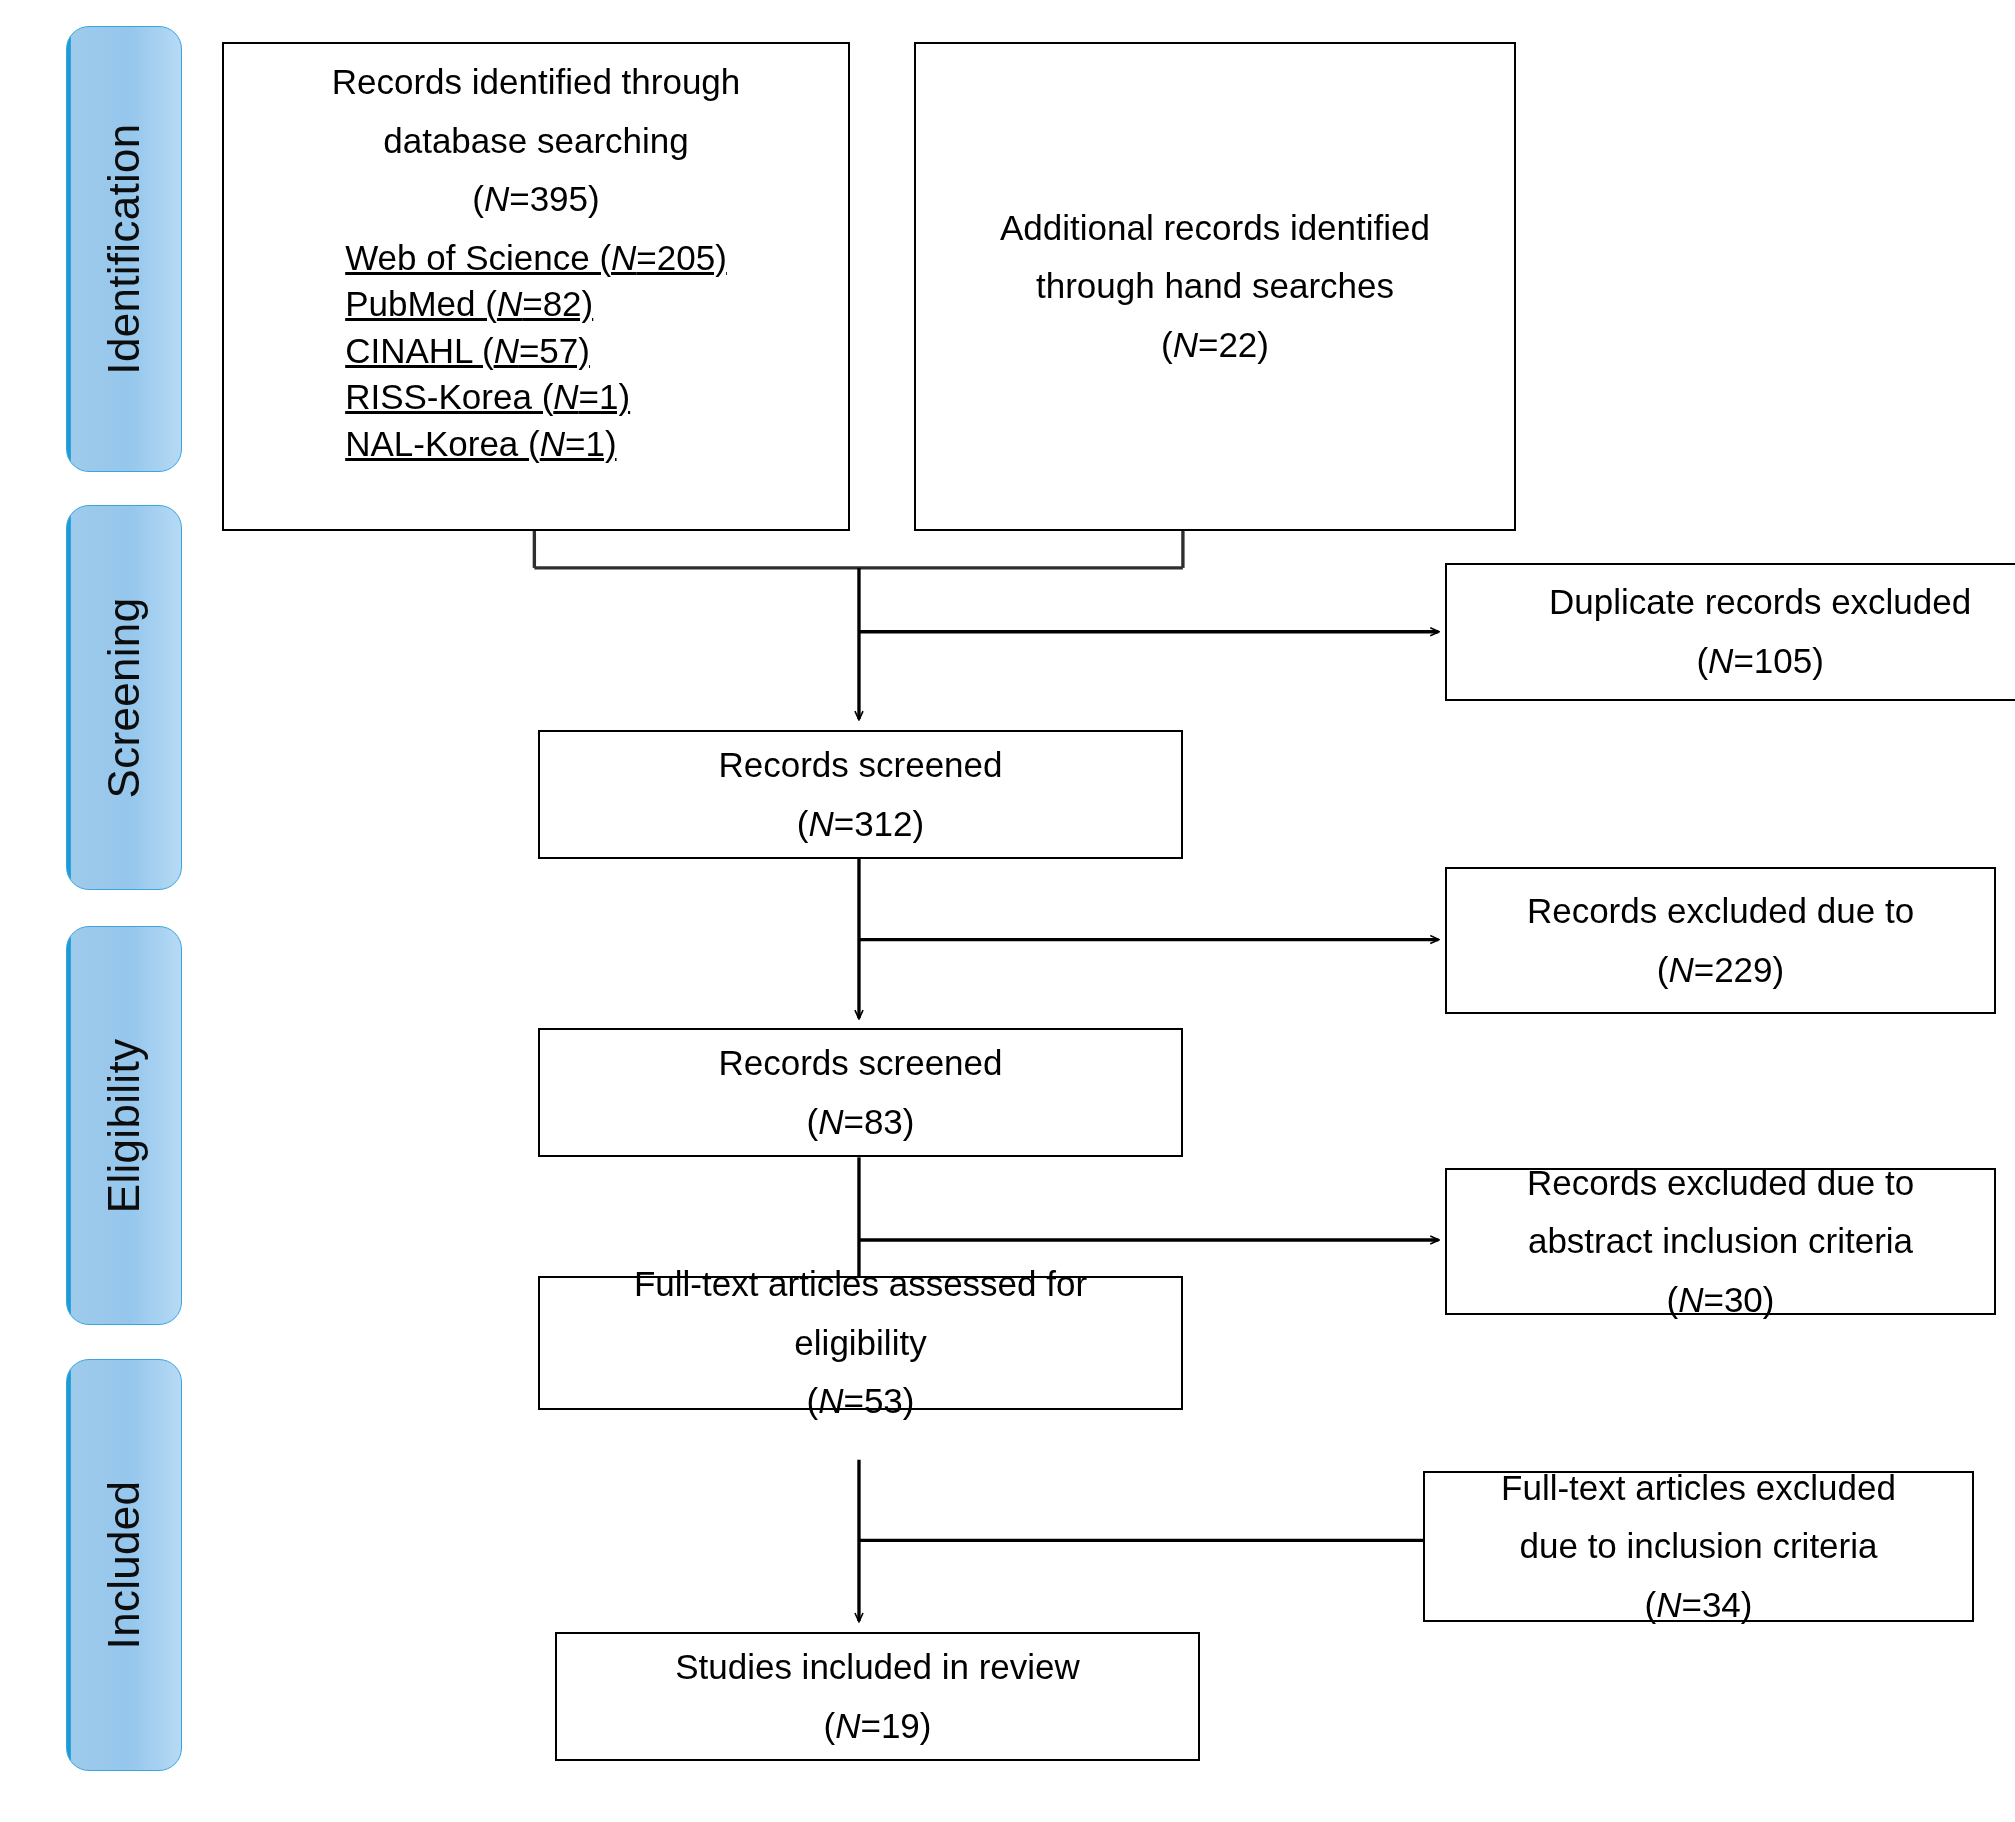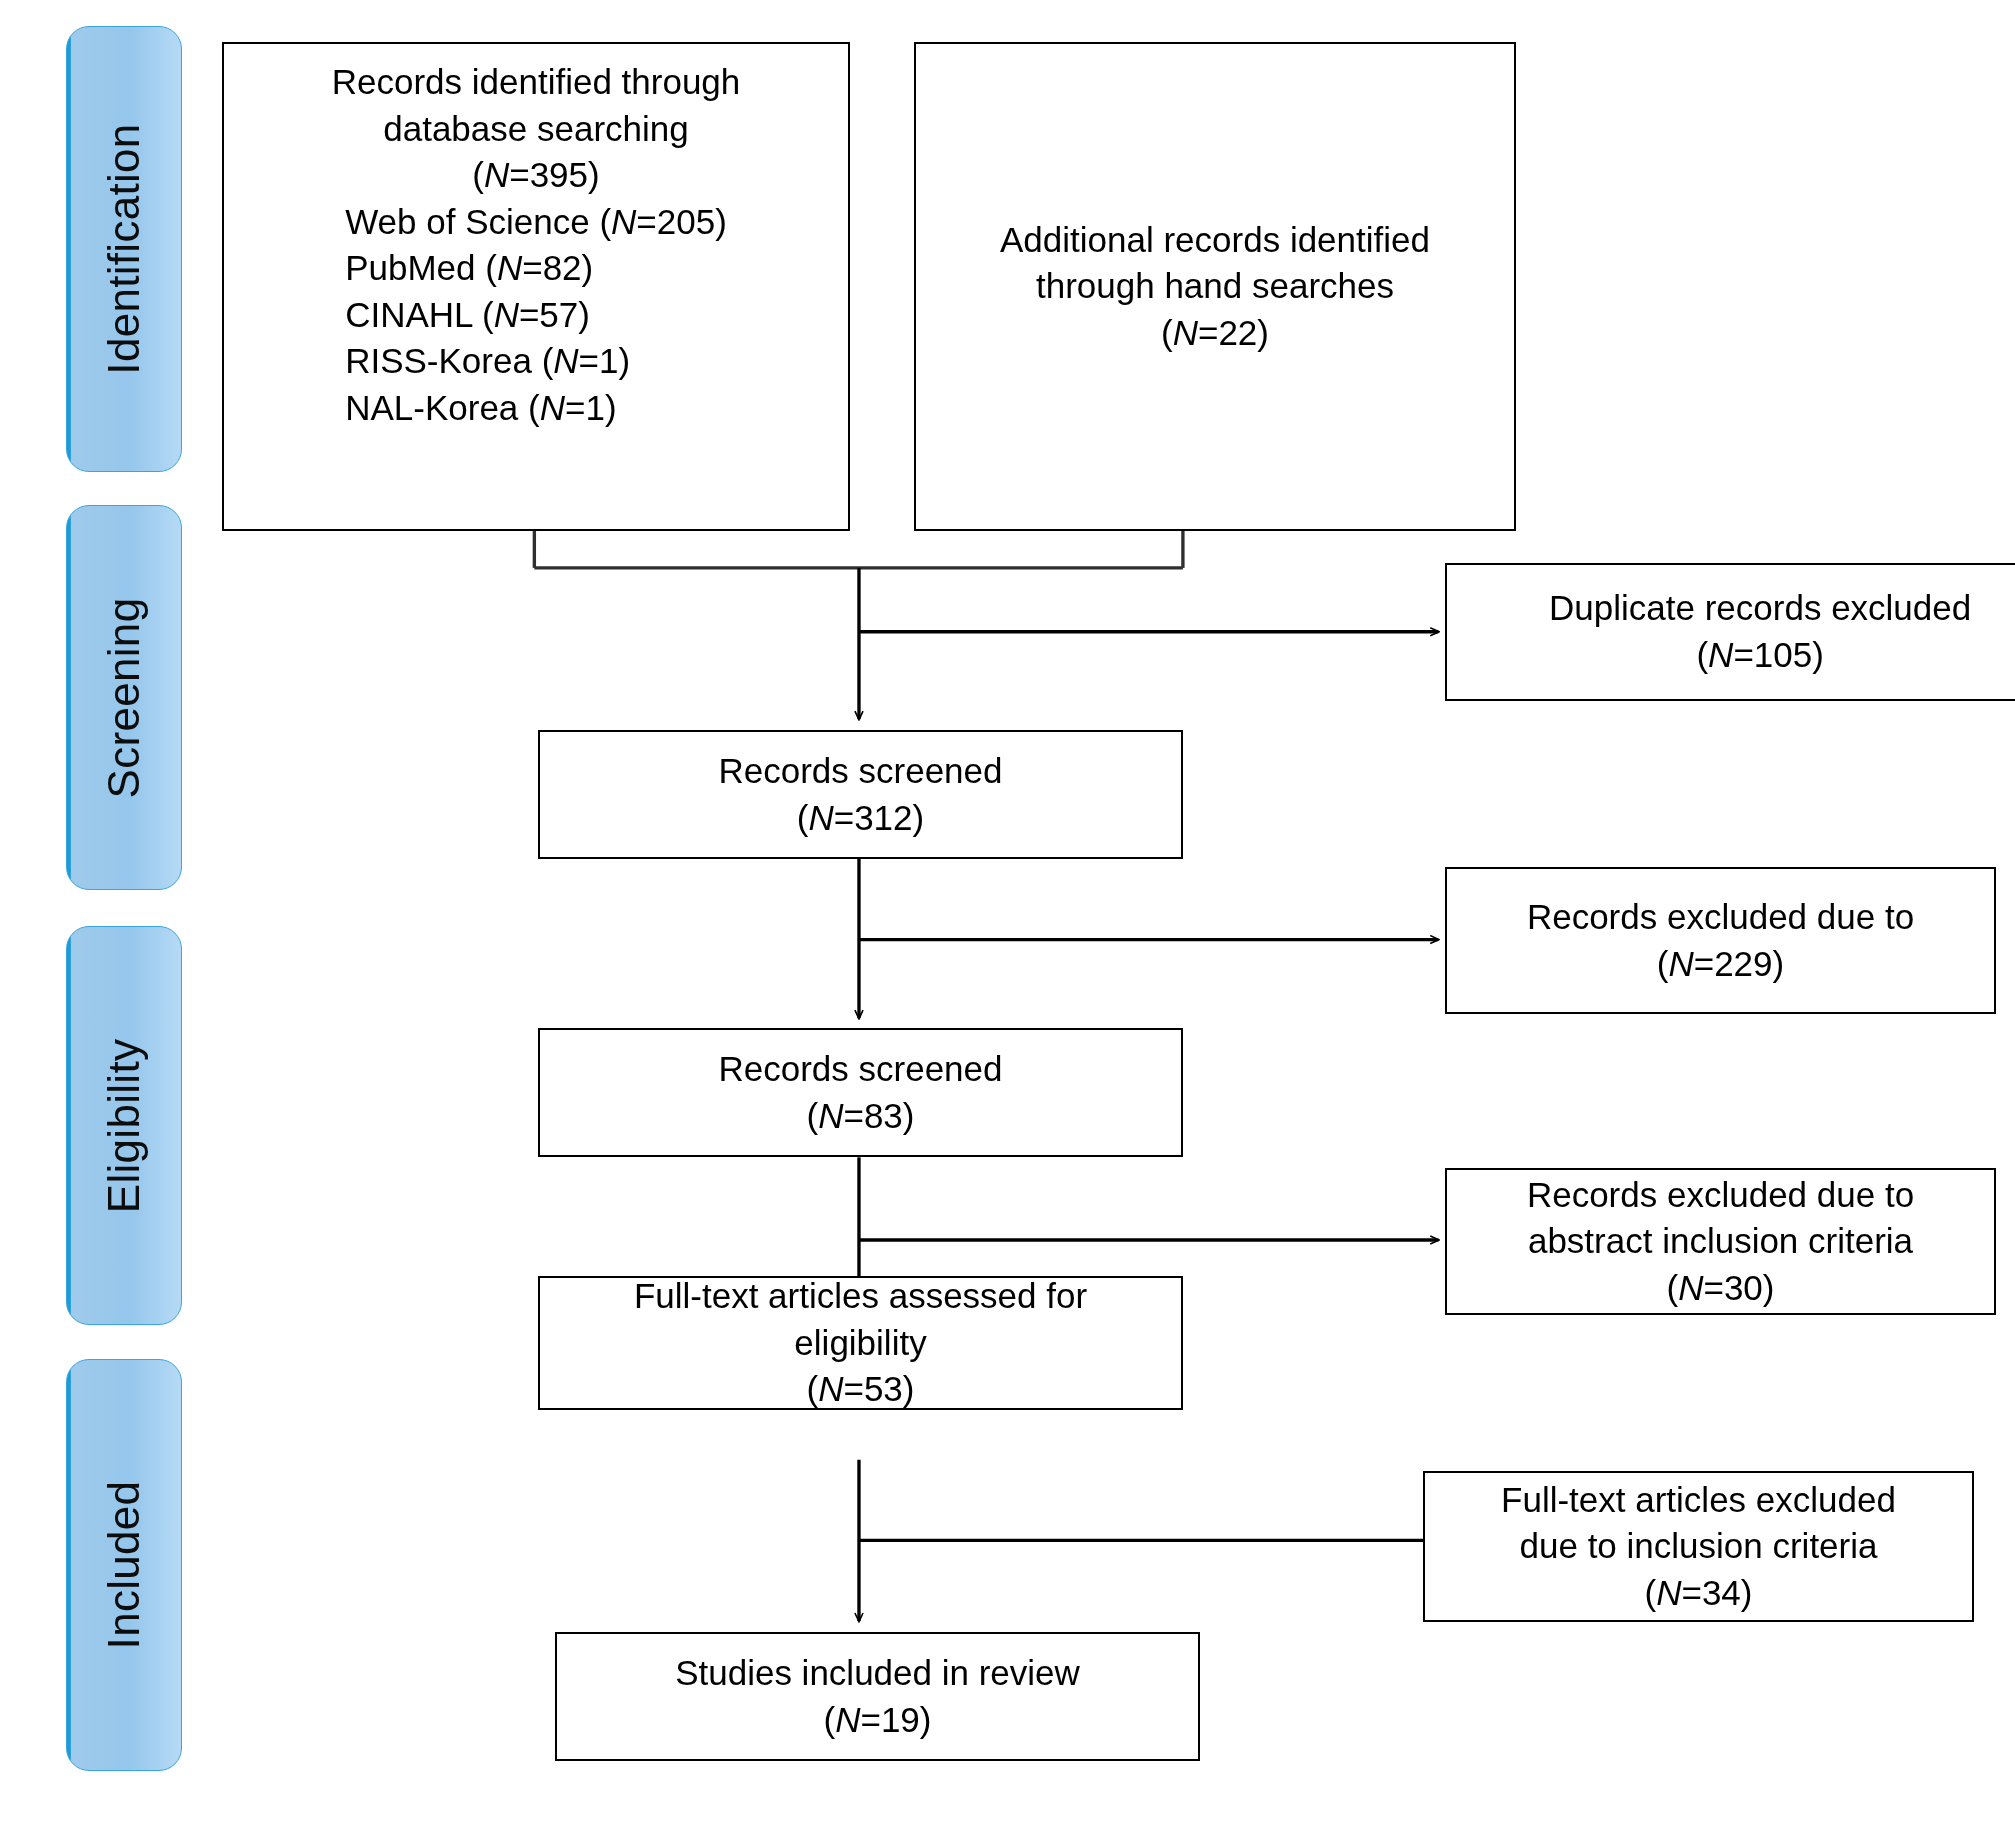--- a/index.html
+++ b/index.html
@@ -42,28 +42,30 @@
     box-sizing: border-box;
     display: flex;
     flex-direction: column;
     align-items: center;
     justify-content: center;
     text-align: center;
     color: #000000;
     font-size: 35px;
     line-height: 1.33;
     padding: 4px 6.7px;
+    gap: 12px;
   }
   .flow-box .ln { display: block; white-space: nowrap; }
   .flow-box .ln em { font-style: italic; }
   
   .box-identified .list-block {
     display: flex;
     flex-direction: column;
     align-items: flex-start;
+    text-decoration: underline;
   }
   
   #wires {
     position: absolute;
     left: 0; top: 0;
     width: 2015px;
     height: 1822px;
     pointer-events: none;
   }
 </style>

